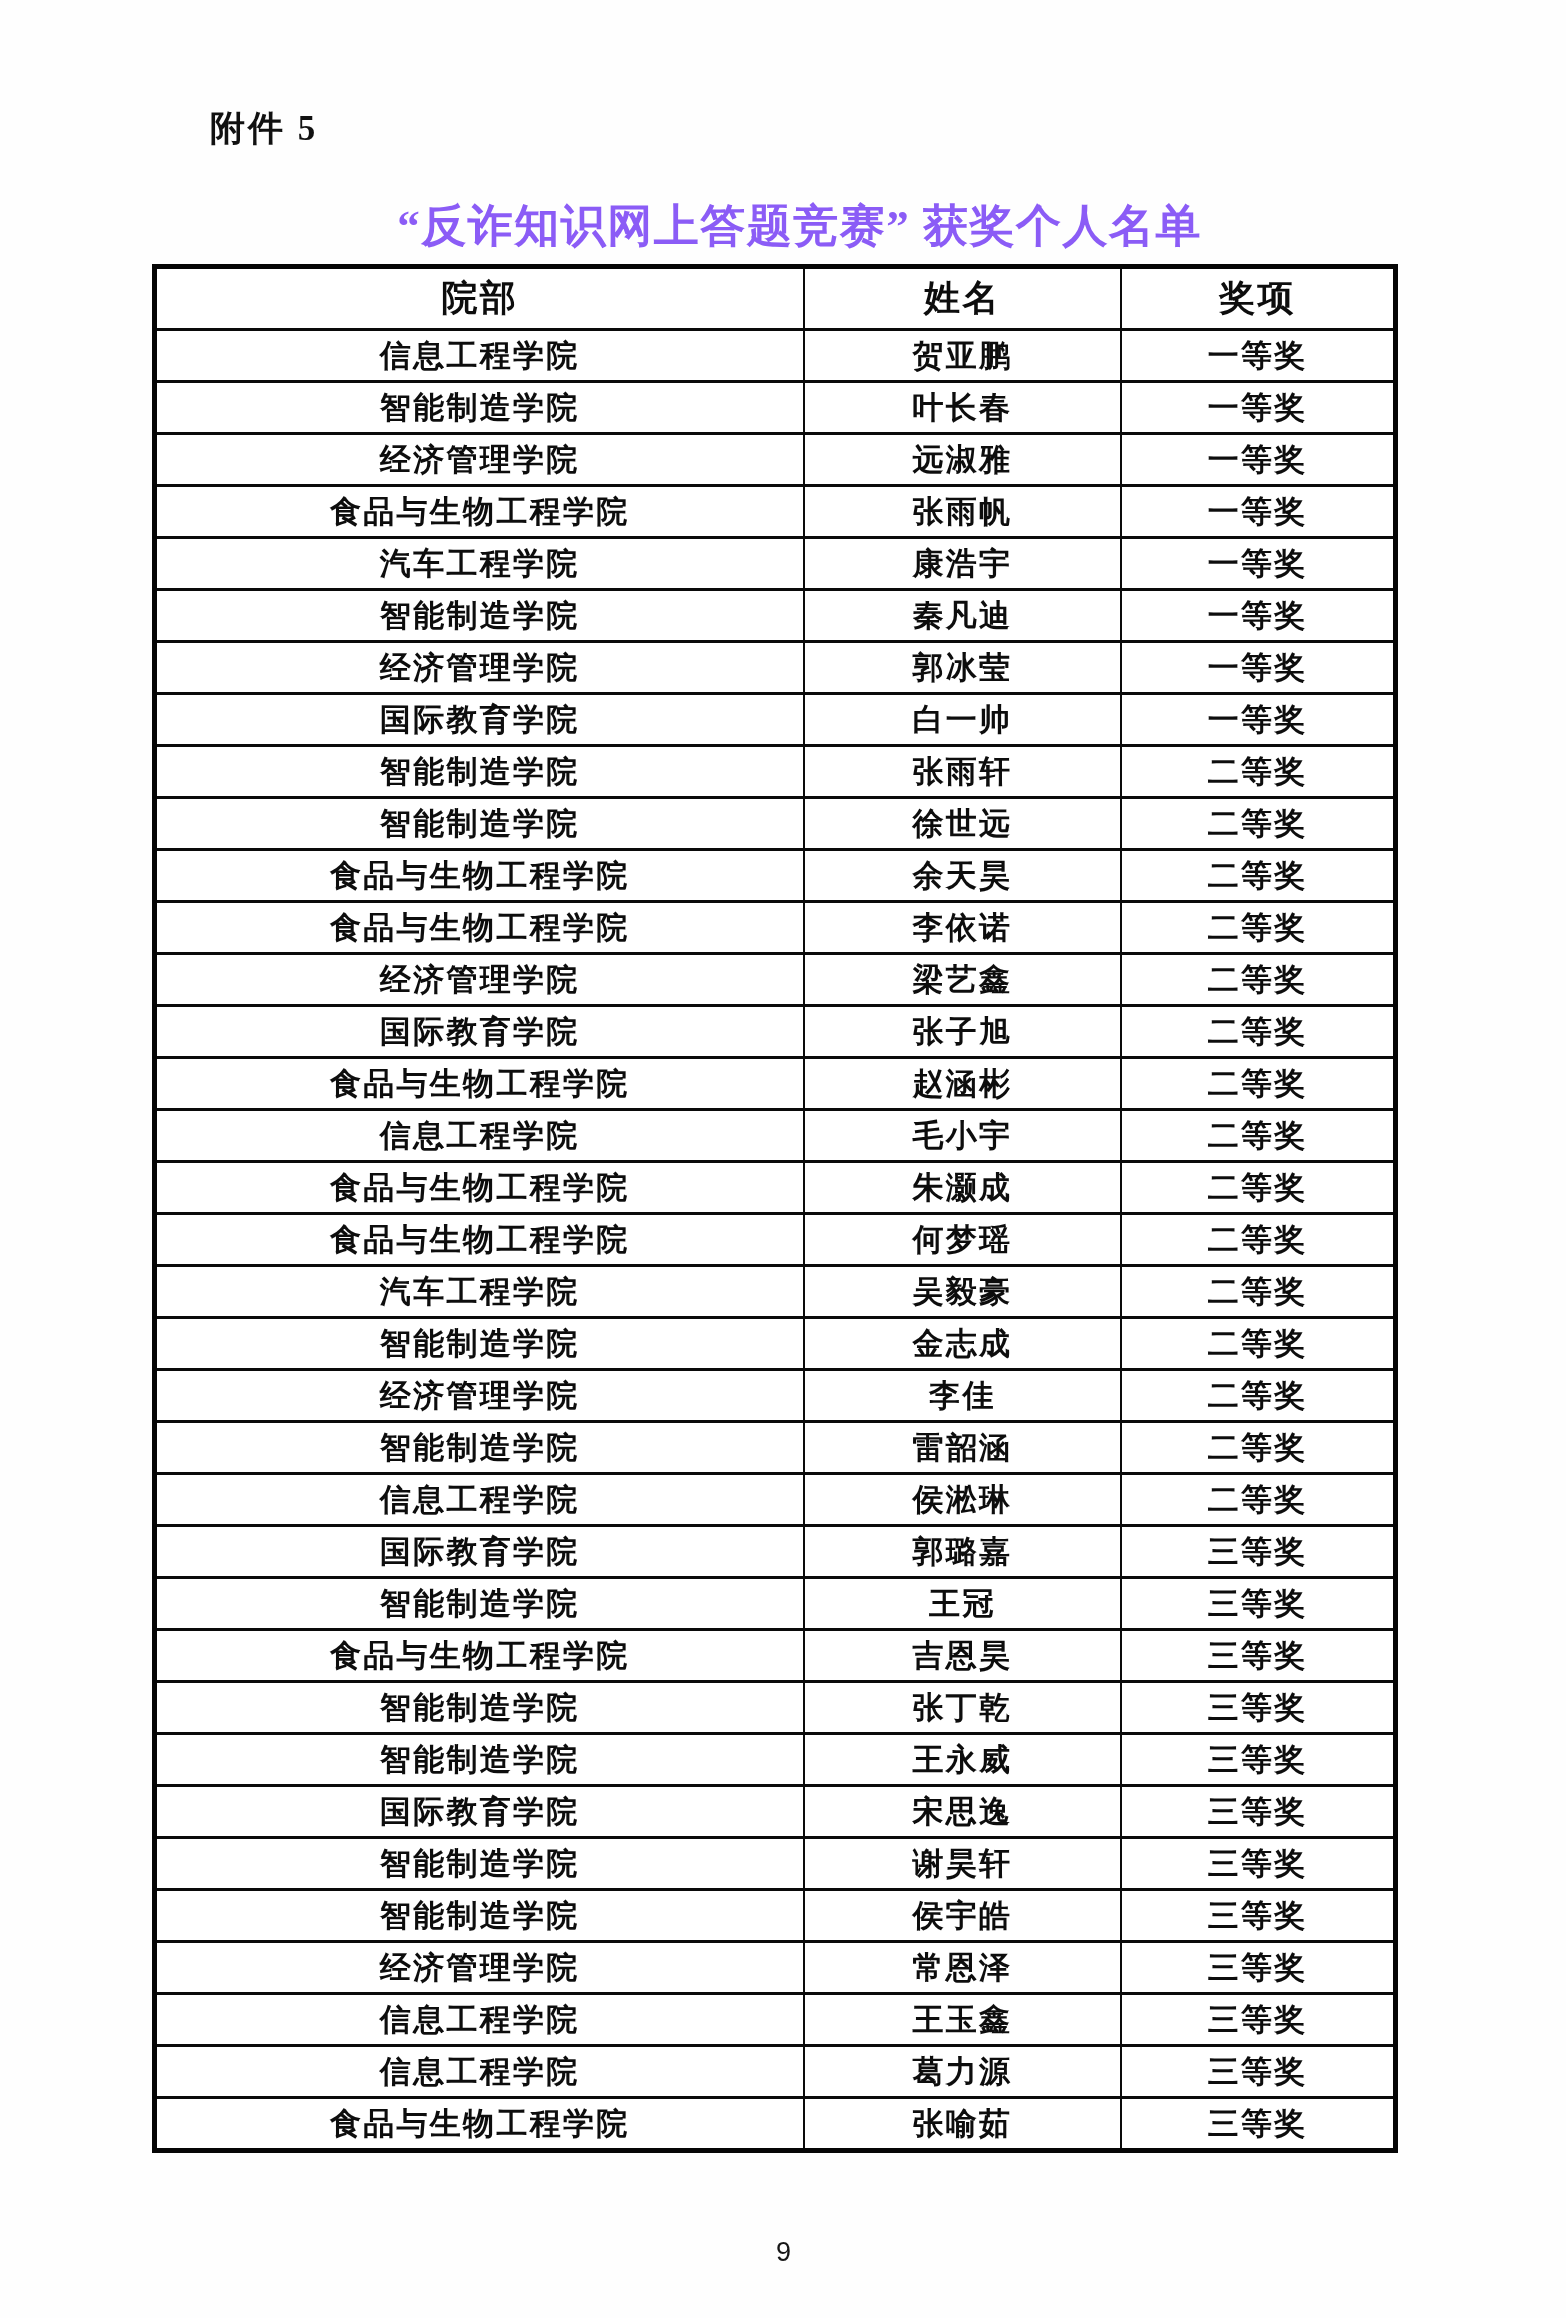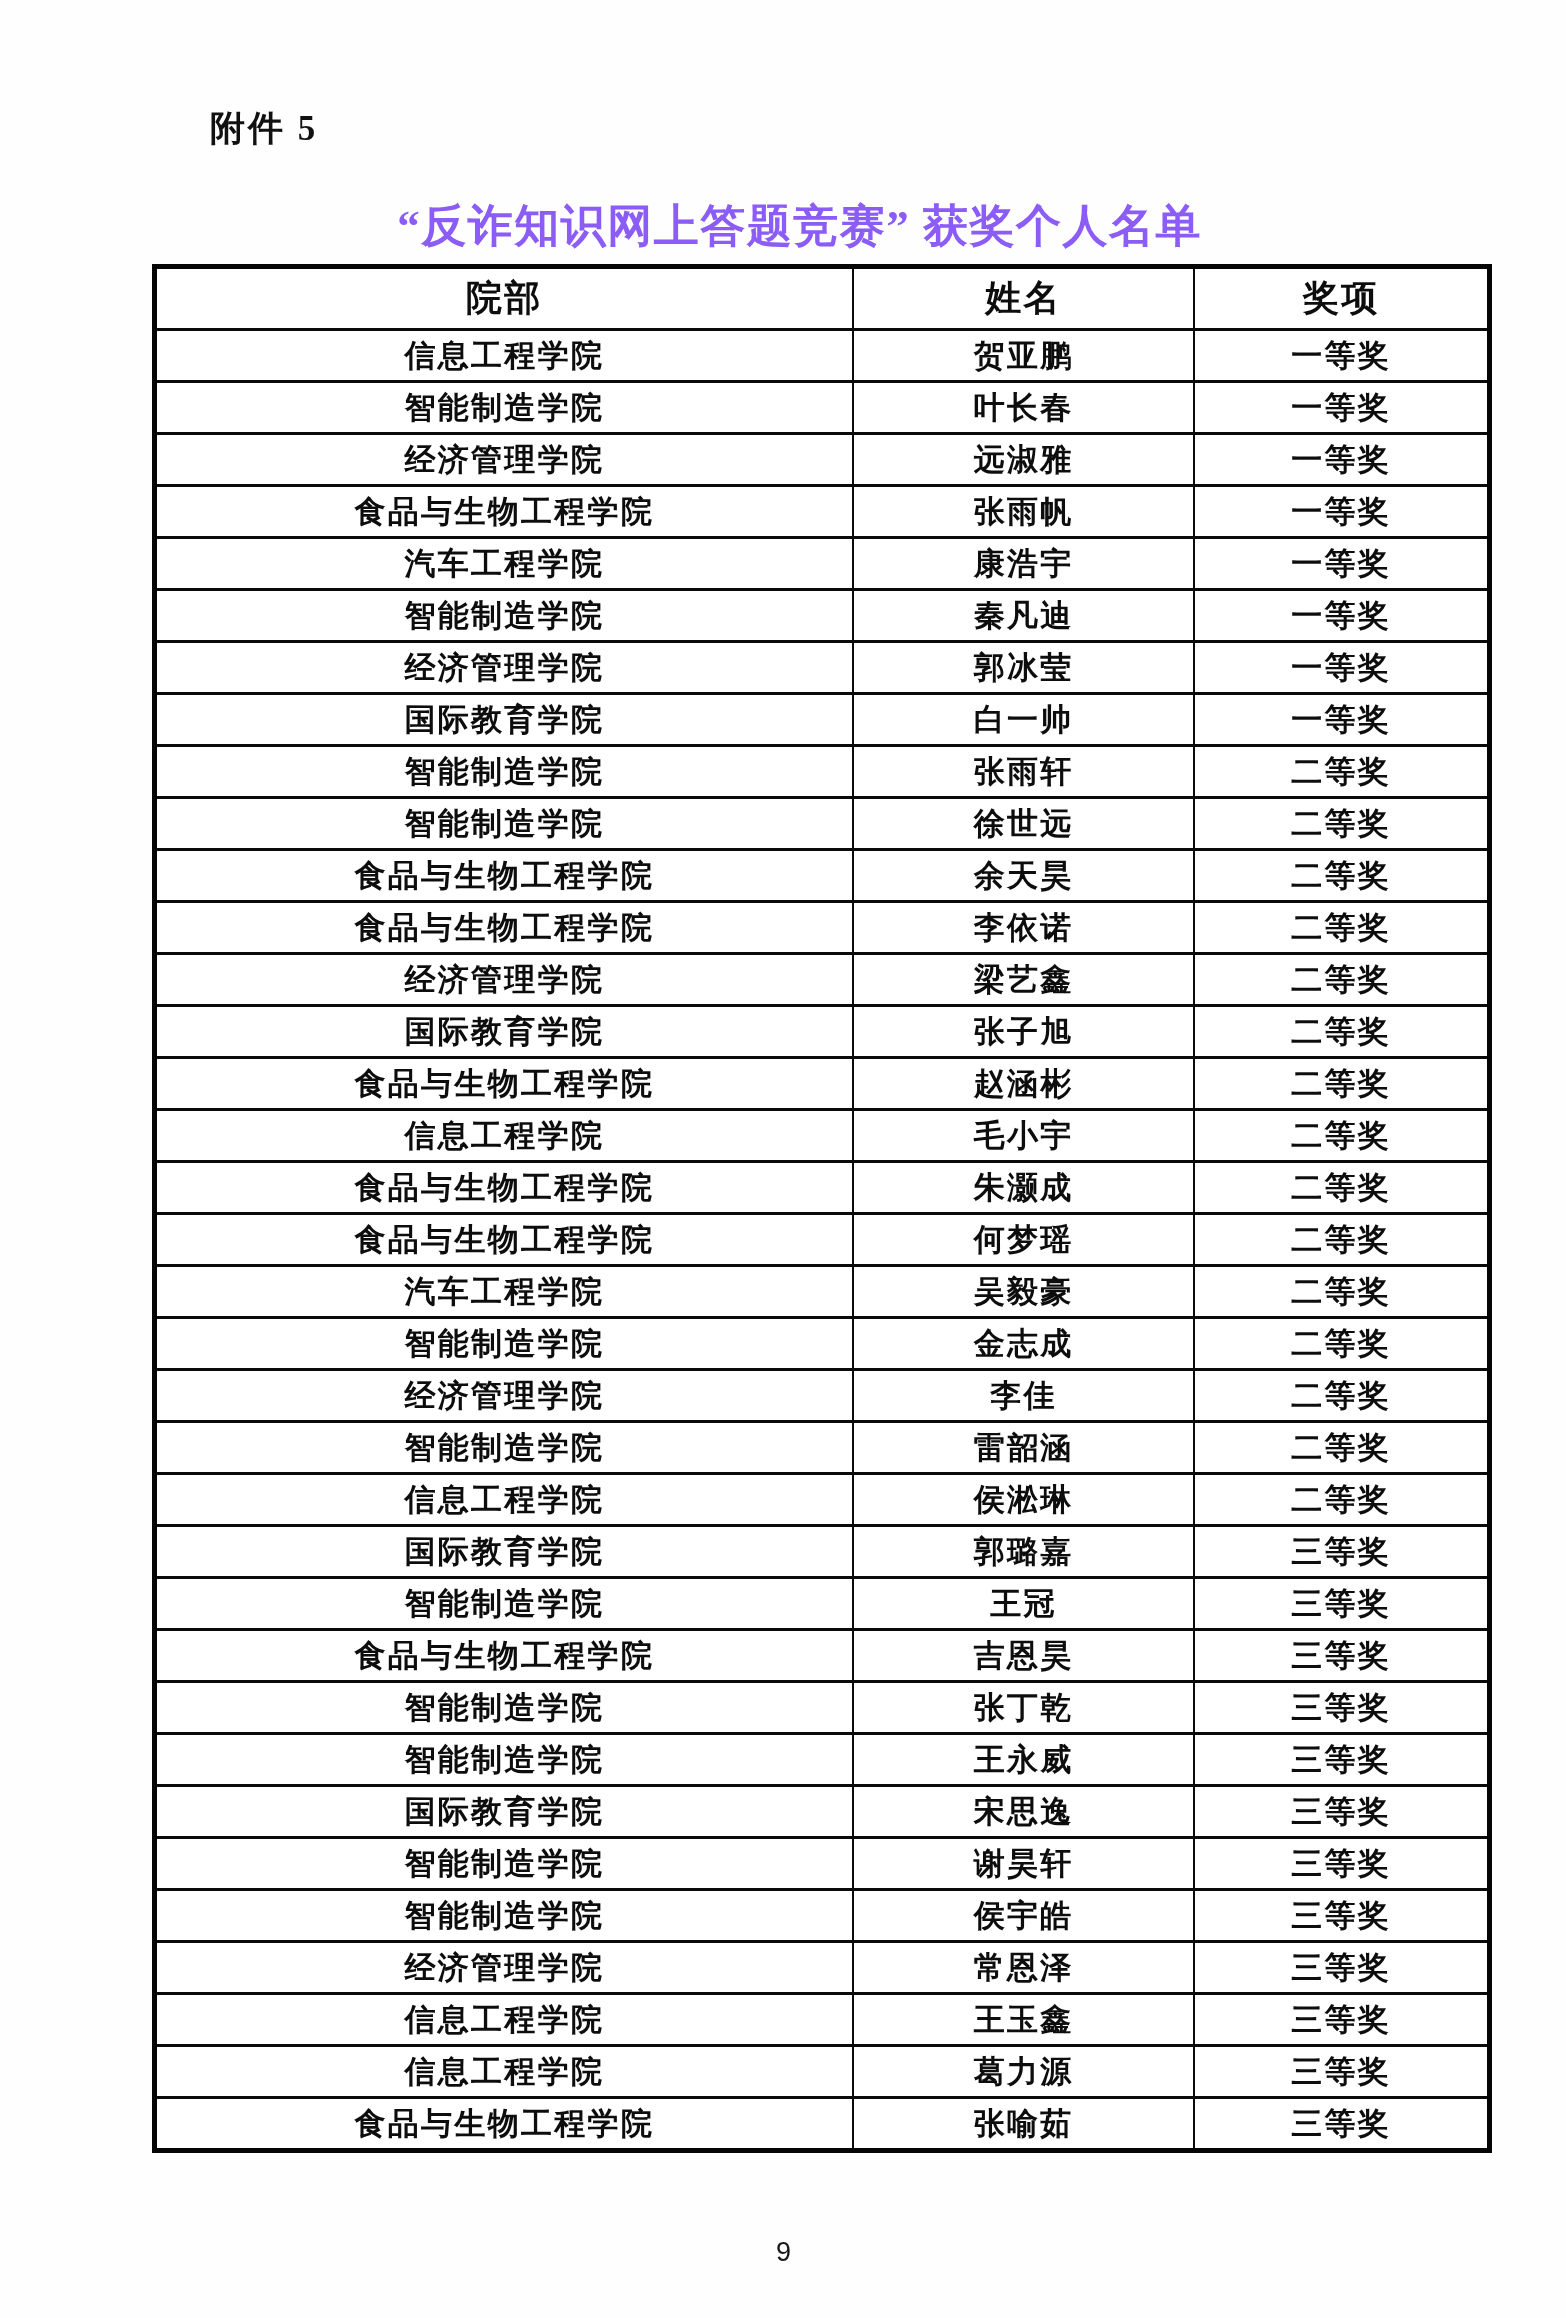--- a/index.html
+++ b/index.html
@@ -34,21 +34,21 @@
     text-align: center;
     font-size: 45px;
     font-weight: bold;
     letter-spacing: 1.5px;
     color: #8b5cf6;
   }
   .award-table {
     position: absolute;
     left: 152px;
     top: 264px;
-    width: 1340px;
+    width: 1246px;
     border-collapse: collapse;
     table-layout: fixed;
     background: #fff;
   }
   .award-table col.c-dept  { width: 52.3%; }
   .award-table col.c-name  { width: 25.6%; }
   .award-table col.c-award { width: 22.1%; }
   .award-table th,
   .award-table td {
     border: 2.3px solid #0a0a0a;

